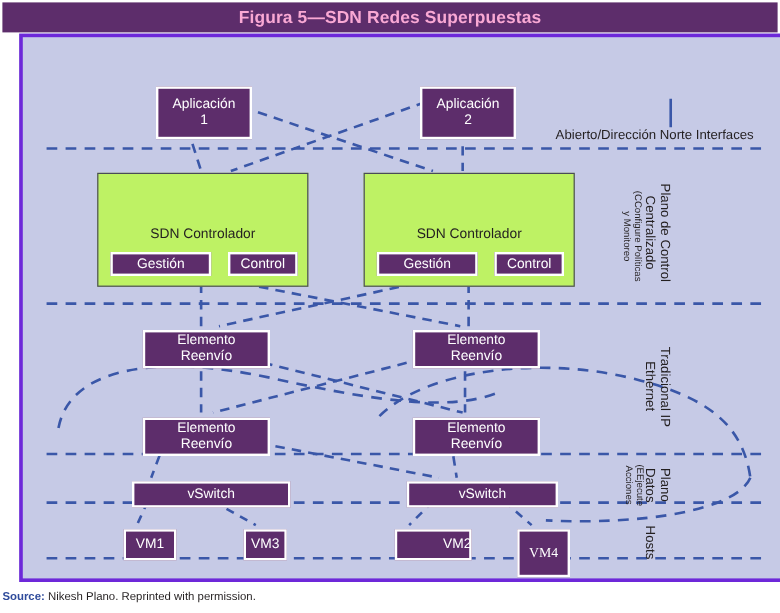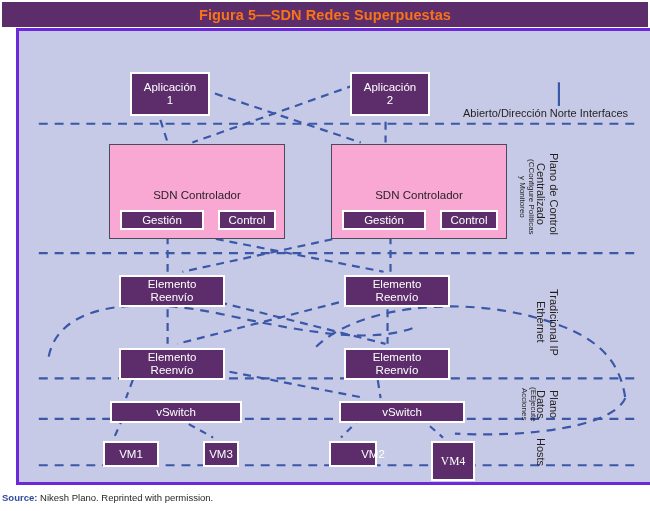--- a/index.html
+++ b/index.html
@@ -9,21 +9,21 @@
     background:#ffffff;
     font-family:"Liberation Sans", sans-serif;
     overflow:hidden;
   }
   #fig{position:relative;width:650px;height:511px;}
 
   
   .header{
     position:absolute;left:2px;top:2px;width:646px;height:25px;
     background:#5d2d6b;
-    color:#f97316;
+    color:#f9a8d4;
     font-size:14.5px;font-weight:bold;
     display:flex;align-items:center;justify-content:center;
     letter-spacing:.1px;
   }
 
   
   .canvas{
     position:absolute;left:16px;top:28px;width:644px;height:457px;
     background:#c6cae6;
     border:3px solid #6d28d9;
@@ -38,25 +38,25 @@
     display:flex;align-items:center;justify-content:center;
     text-align:center;line-height:1.12;
     z-index:5;
   }
   .purple{
     background:#5d2d6b;color:#ffffff;
     border:2px solid #ffffff;
     font-size:11.5px;
   }
   .teal{
-    background:#f9a8d4;
+    background:#bef264;
     border:1px solid #4a4a5a;
     color:#231f20;
     font-size:11.5px;
-    align-items:flex-start;justify-content:center;margin-left:28px;
+    align-items:flex-start;justify-content:center;
   }
   .teal .ctl-title{
     position:absolute;left:0;right:0;top:44px;text-align:center;font-size:11.5px;
   }
   .subbox{
     position:absolute;
     background:#5d2d6b;color:#ffffff;border:2px solid #ffffff;
     box-sizing:border-box;
     display:flex;align-items:center;justify-content:center;
     font-size:11.5px;
@@ -215,27 +215,27 @@
     </div>
     <div class="box purple" style="left:320px;top:370px;width:126px;height:22px;">
       <span>vSwitch</span>
     </div>
 
     <div class="vlabel vl-main" style="left:516px;top:355px;height:36px;">Plano
 Datos</div>
     <div class="vlabel vl-sub" style="left:500px;top:355px;height:36px;">(EEjecute
 Acciones</div>
 
-    <div class="box purple" style="left:84px;top:410px;width:56px;height:26px;">
+    <div class="box purple" style="left:84px;top:410px;width:44px;height:26px;">
       <span>VM1</span>
     </div>
     <div class="box purple" style="left:184px;top:410px;width:36px;height:26px;">
       <span>VM3</span>
     </div>
-    <div class="box purple" style="left:310px;top:410px;width:48px;height:26px;padding-left:40px;">
+    <div class="box purple" style="left:310px;top:410px;width:64px;height:26px;padding-left:40px;">
       <span>VM2</span>
     </div>
     <div class="box purple" style="left:412px;top:410px;width:44px;height:40px;font-family:Liberation Serif, serif;">
       <span>VM4</span>
     </div>
 
     <div class="vlabel vl-main" style="left:516px;top:402px;height:38px;">Hosts</div>
 
   </div>
 

